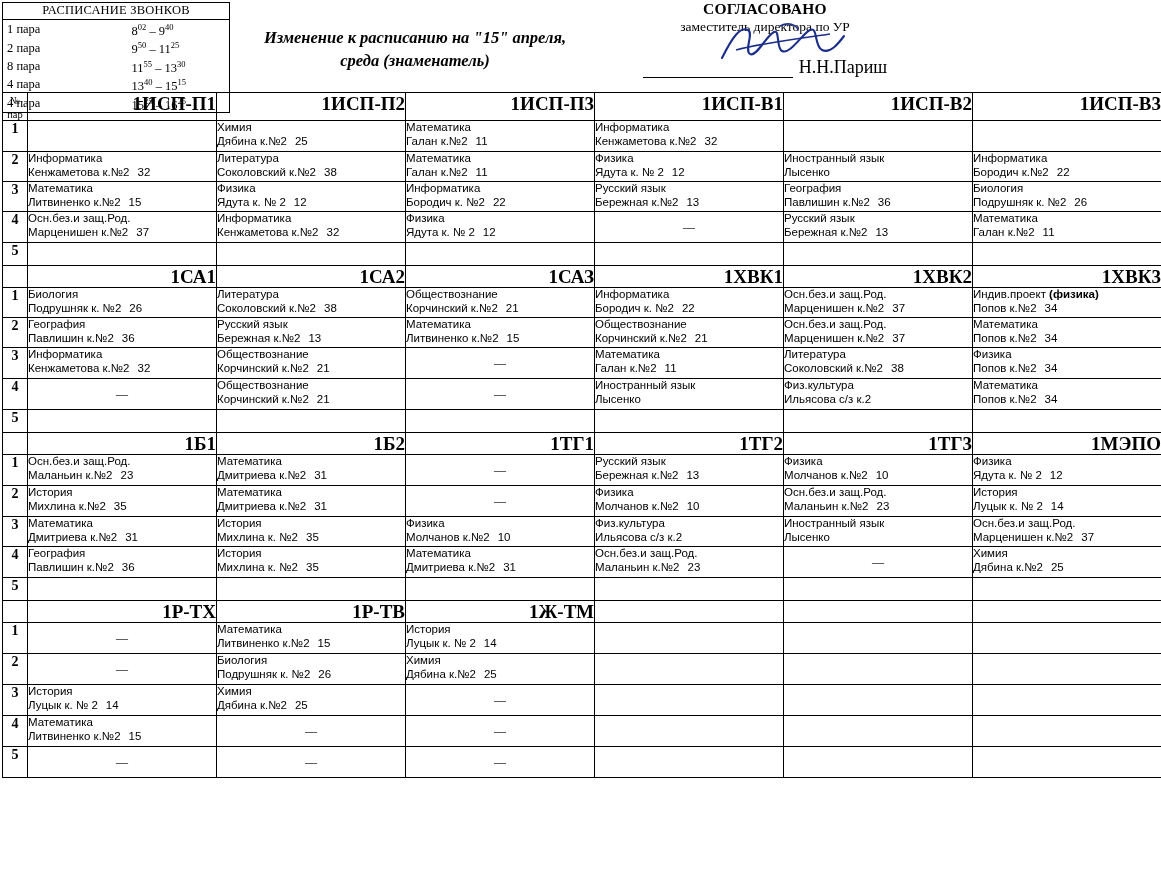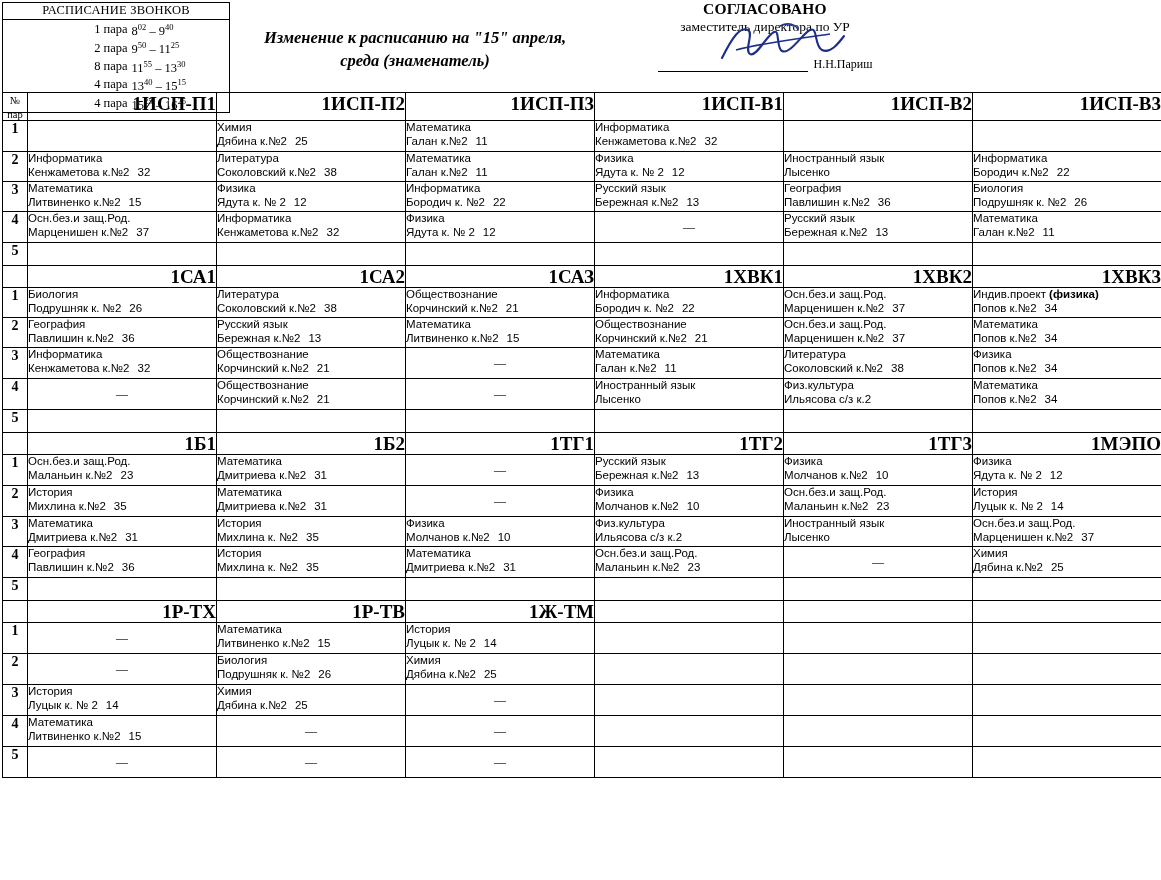--- a/index.html
+++ b/index.html
@@ -15,39 +15,39 @@
   .header{display:flex;align-items:flex-start;height:92px;}
   .bells{
     width:228px;border:1px solid #000;margin:2px 0 0 2px;
     box-sizing:border-box;
   }
   .bells .bt{
     text-align:center;font-size:12.5px;letter-spacing:.2px;
     border-bottom:1px solid #000;padding:0 0 1px 0;
   }
   .bells table{width:100%;border-collapse:collapse;font-size:12.5px;}
-  .bells td{padding:0 2px;line-height:14.3px;white-space:nowrap;text-align:right;}
+  .bells td{padding:0 2px;line-height:14.3px;white-space:nowrap;}
   .bells td.l{width:56%;padding-left:4px;}
   .bells td.r{text-align:left;}
   sup{font-size:8.5px;vertical-align:super;}
 
   .title{
     flex:1;text-align:center;font-weight:bold;font-size:16.5px;
     font-style:italic;padding-top:26px;line-height:23px;
   }
   .approve{
     width:330px;text-align:center;font-size:14px;position:relative;
   }
   .approve .a1{font-weight:bold;font-size:15.5px;letter-spacing:.3px;}
   .approve .a2{font-size:13.5px;margin-top:1px;}
   .approve .sigline{
     margin-top:22px;display:flex;align-items:flex-end;justify-content:center;gap:6px;
   }
   .approve .rule{display:inline-block;width:150px;border-bottom:1px solid #000;height:1px;}
-  .approve .name{font-size:12px;}
+  .approve .name{font-size:18px;}
   .sign{
     position:absolute;left:118px;top:20px;width:130px;height:46px;
     pointer-events:none;
   }
 
   
   table.sched{
     border-collapse:collapse;width:1157px;margin-left:2px;table-layout:fixed;
   }
   table.sched td{border:1px solid #000;vertical-align:top;padding:0;}

